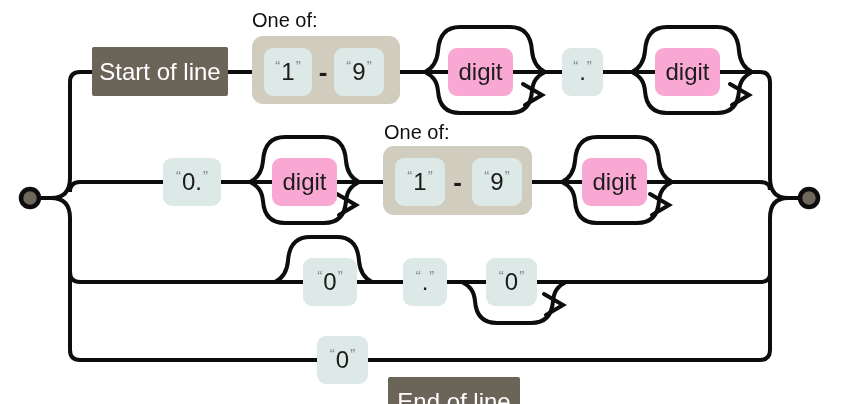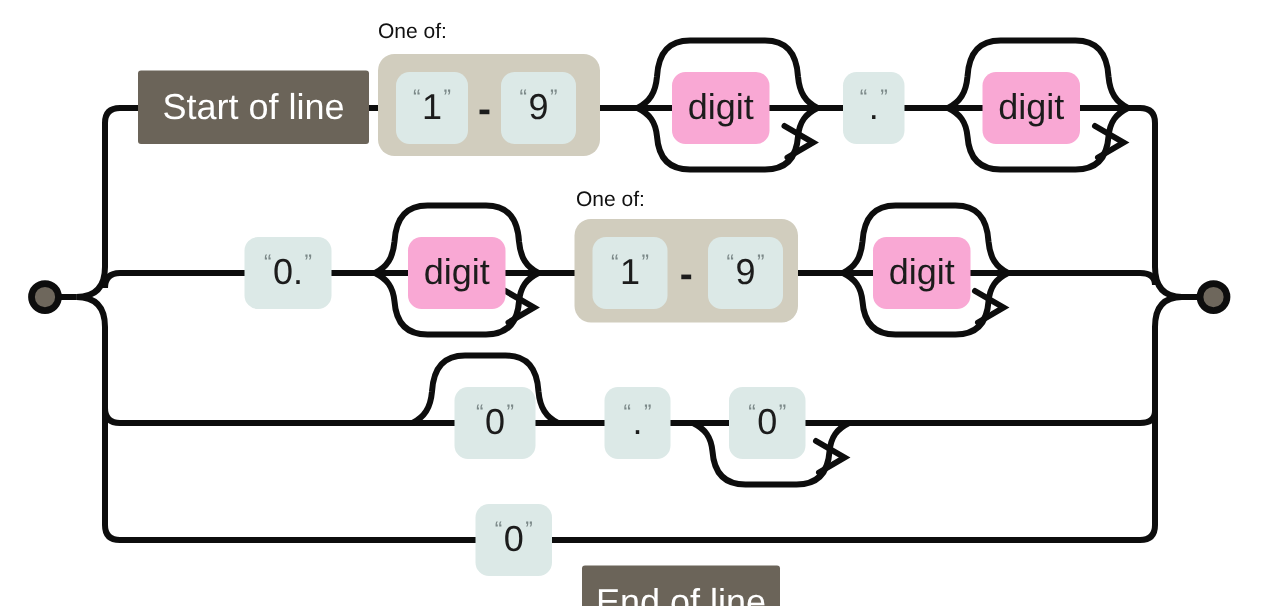--- a/index.html
+++ b/index.html
@@ -19,21 +19,21 @@
     white-space:nowrap;
   }
   .literal{background:#dce9e7;border-radius:9px;}
   .cls{background:#f9a8d4;border-radius:9px;}
   .anchor{background:#6b6459;color:#ffffff;border-radius:2px;}
   .group{
     position:absolute;background:#d1cdbe;border-radius:11px;
   }
   .group .box{position:absolute;}
   .grouplabel{
-    position:absolute;font-size:14px;color:#111111;line-height:18px;
+    position:absolute;font-size:20px;color:#111111;line-height:18px;
   }
   .dash{
     position:absolute;display:flex;align-items:center;justify-content:center;
     font-size:26px;font-weight:700;color:#1c1c1c;
   }
   .q{
     font-size:15px;color:#7b8888;position:relative;top:-7px;
   }
   .q.open{margin-right:1px;}
   .q.close{margin-left:1px;}
@@ -80,21 +80,21 @@
 
     <path d="M 275 282 C 283 278 287 272 288 261 C 289 245 296 237 310 237 L 337 237 C 351 237 358 245 359 261 C 360 272 364 278 372 282"></path>
 
     <path d="M 462 282 C 470 286 474 291 475 301 C 476 315 483 323 497 323 L 531 323 C 545 323 552 315 553 301 C 554 291 558 286 566 282"></path>
     <path stroke-linecap="round" d="M 544 294 L 563 305 L 546 315"></path>
 
     <circle cx="30" cy="198" r="9" fill="#6e675c" stroke-width="4.5"></circle>
     <circle cx="809" cy="198" r="9" fill="#6e675c" stroke-width="4.5"></circle>
   </svg>
 
-  <div class="box anchor" style="left:92px;top:47px;width:154px;height:49px;">Start of line</div>
+  <div class="box anchor" style="left:92px;top:47px;width:136px;height:49px;">Start of line</div>
 
   <div class="grouplabel" style="left:252px;top:11px;">One of:</div>
 
   <div class="group" style="left:252px;top:36px;width:148px;height:68px;">
     <div class="box literal" style="left:12px;top:12px;width:48px;height:48px;">
       <span class="q open">“</span>
         <span>1</span>
         <span class="q close">”</span>
     </div>
     <div class="dash" style="left:60px;top:12px;width:22px;height:48px;">-</div>

